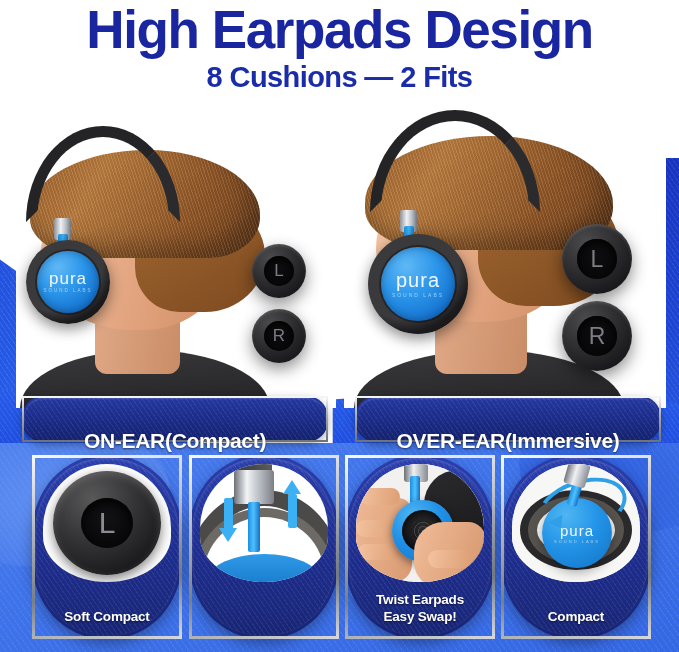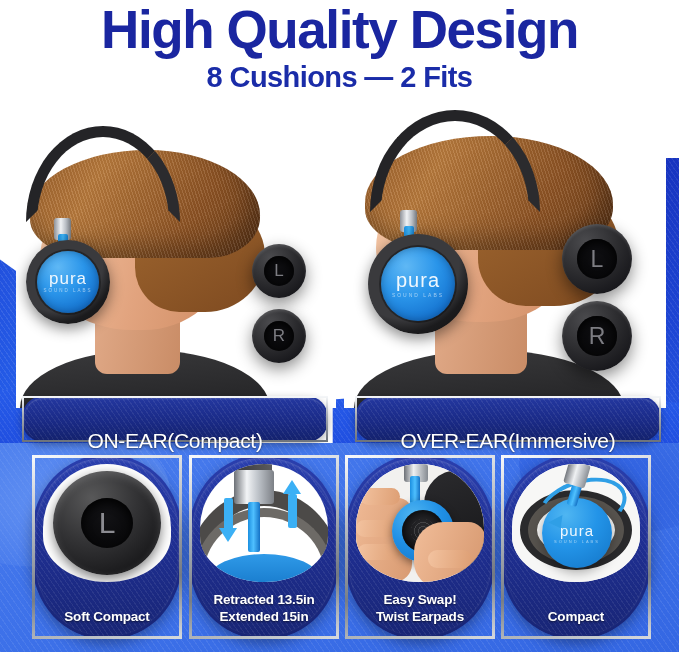--- a/index.html
+++ b/index.html
@@ -239,21 +239,21 @@
     border-image: linear-gradient(180deg,#f4f6f8 0%, #a9aeb6 40%, #6d737b 100%) 1;
     box-shadow: 0 3px 8px rgba(0,0,0,.32), inset 0 1px 2px rgba(255,255,255,.18);
     display:flex; align-items:center; justify-content:center;
   }
   .pill-inner{
     position:absolute; inset:0; border-radius:19px;
     background-image: repeating-linear-gradient(55deg, rgba(255,255,255,.07) 0 1px, transparent 1px 4px);
   }
   .pill-text {
     position:relative; z-index:2;
-    color:#ffffff; font-size:21px; font-weight:normal;
+    color:#ffffff; font-size:21px; font-weight:bold;
     letter-spacing:-.3px;
     font-family:"Liberation Sans", sans-serif;
     text-shadow: 0 1px 2px rgba(0,0,0,.5);
     white-space:nowrap;
     margin-top:43px;
   }
   .pill-1 { left:22px;  width:302px; }
   .pill-2 { left:355px; width:302px; }
 
   
@@ -470,21 +470,21 @@
   }
 
   .no-sel { user-select:none; }
 </style>
 </head>
 <body>
 
 <div id="stage">
 
   <div class="headline-wrap">
-    <div class="headline no-sel">High Quality Design</div>
+    <div class="headline no-sel">High Earpads Design</div>
     <div class="subhead no-sel">8 Cushions — 2 Fits</div>
   </div>
 
   <div class="mid-band">
     <div class="mid-blue-base"></div>
 
     <div class="swoosh-left"></div>
     <div class="swoosh-right"></div>
     <div class="blue-rise"></div>
     <div class="blue-rise2"></div>
@@ -597,24 +597,20 @@
           <div>
             <div class="arr" style="left:88px; top:30px; height:34px;"></div>
             <div class="arr-head" style="left:83px; top:16px; border-bottom:14px solid #3bb0f5;"></div>
           </div>
 
           <div>
             <div class="arr" style="left:24px; top:34px; height:32px;"></div>
             <div class="arr-head" style="left:19px; top:64px; border-top:14px solid #3bb0f5;"></div>
           </div>
         </div>
-      </div>
-      <div class="cap-caption no-sel">
-        <div>Retracted 13.5in</div>
-        <div>Extended 15in</div>
       </div>
     </div>
 
     <div class="capsule cap-3">
       <div class="capsule-tex"></div>
       <div class="cap-photo">
         <div style="position:absolute; inset:0;">
           <div class="art3-bg"></div>
           <div class="art3-hp"></div>
           <div class="art3-metal"></div>
@@ -622,22 +618,22 @@
           <div class="art3-hand-l"></div>
           <div class="art3-finger" style="left:4px;  top:24px; width:40px; height:17px;"></div>
           <div class="art3-finger" style="left:0px;  top:56px; width:44px; height:17px;"></div>
           <div class="art3-finger" style="left:2px;  top:80px; width:42px; height:16px;"></div>
           <div class="art3-cup"></div>
           <div class="art3-hand-r"></div>
           <div class="art3-finger" style="left:72px; top:86px; width:44px; height:18px;"></div>
         </div>
       </div>
       <div class="cap-caption no-sel">
+        <div>Twist Earpads</div>
         <div>Easy Swap!</div>
-        <div>Twist Earpads</div>
       </div>
     </div>
 
     <div class="capsule cap-4">
       <div class="capsule-tex"></div>
       <div class="cap-photo">
         <div style="position:absolute; inset:0;">
           <div class="art4-bg"></div>
           <div class="art4-hp-ring"></div>
           <div class="art4-hp-ring2"></div>

